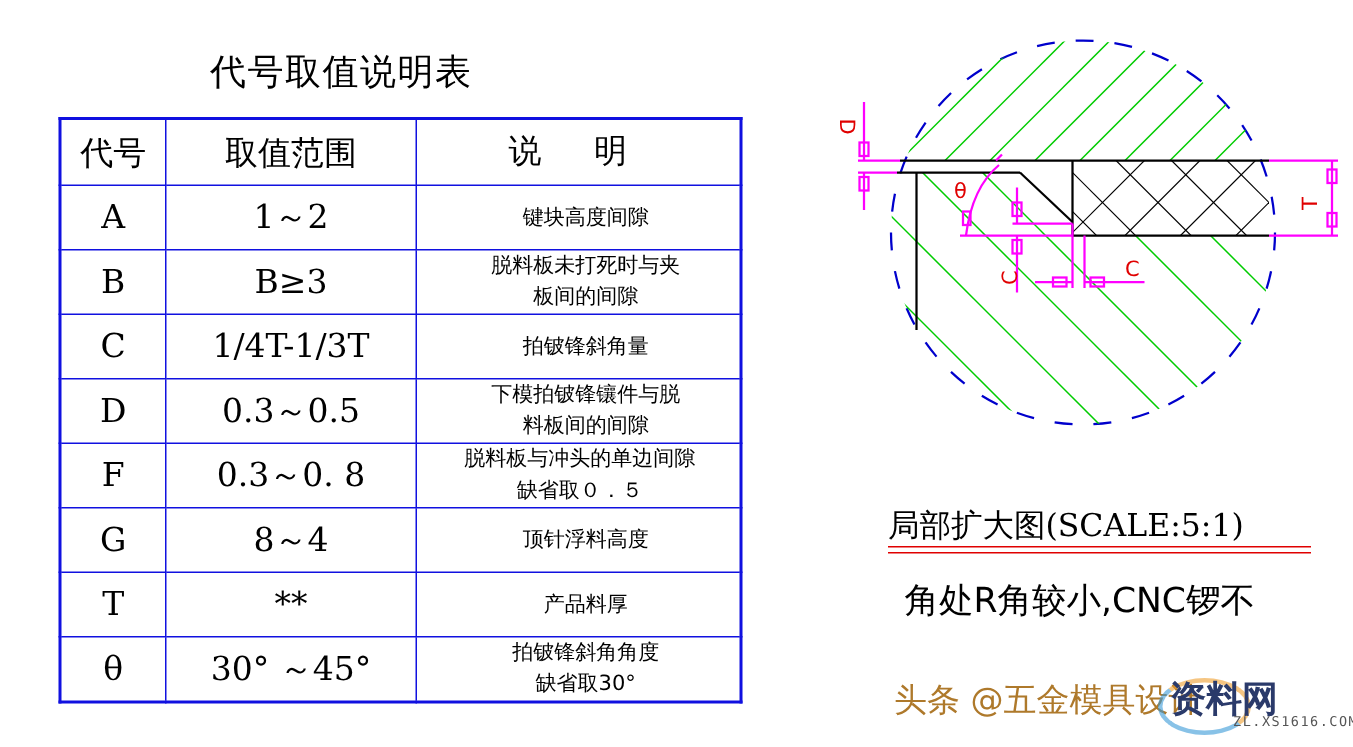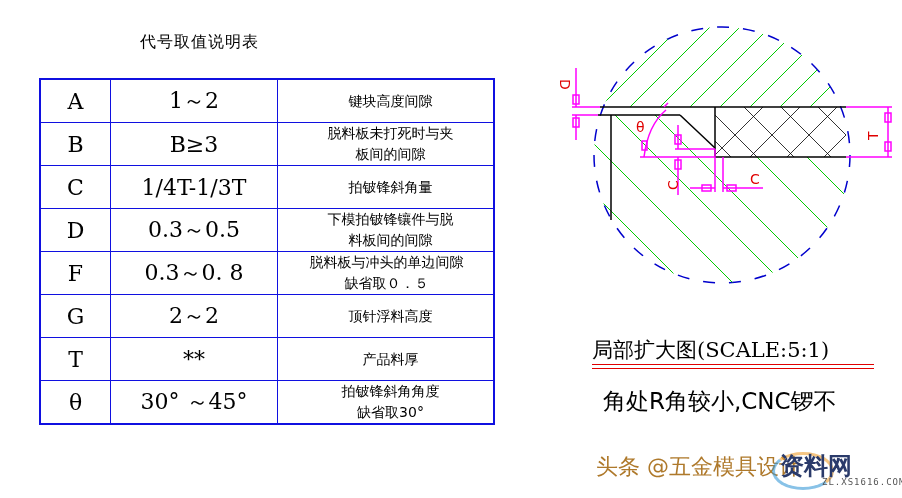--- a/index.html
+++ b/index.html
@@ -1,19 +1,19 @@
 <!DOCTYPE html>
 <html><head>
 <meta charset="utf-8">
 <style>
   html, body { margin:0; padding:0; background:#ffffff; }
   body { width:902px; height:498px; position:relative; overflow:hidden;
          font-family: "DejaVu Sans", sans-serif; color:#000; }
   .title { position:absolute; left:140px; top:32px; width:280px; text-align:left;
-           font-size:16px; letter-spacing:1px; }
+           font-size:24px; letter-spacing:1px; }
   table.spec { position:absolute; left:39px; top:78px; border-collapse:collapse;
                border:2px solid #1010e0; }
   table.spec td { border:1.5px solid #1010e0; padding:0; vertical-align:middle; }
   .c1 { width:69px; text-align:center; font-family:"DejaVu Serif", serif; font-size:22px; }
   .c2 { width:166px; text-align:center; font-family:"DejaVu Serif", serif; font-size:22px; }
   .c3 { width:205px; text-align:center; font-size:14px; line-height:21px; padding-left:10px !important; }
   tr.hdr td { height:43px; font-size:22px; font-family:"DejaVu Sans", sans-serif; }
   tr.hdr .c3 { text-align:center; padding-left:0 !important; letter-spacing:14px; }
   tr.row td { height:42px; }
   .drawing { position:absolute; left:0; top:0; }
@@ -29,20 +29,25 @@
   .wm-logo { position:absolute; left:772px; top:452px; width:56px; height:32px; border-radius:50%;
              border:3px solid #f0a030; border-left-color:#3a9ad8; border-bottom-color:#3a9ad8; opacity:0.6; }
 </style>
 </head>
 <body>
 
 <div class="title">代号取值说明表</div>
 
 <table class="spec">
   <tbody>
+      <tr class="hdr">
+    <td class="c1">代号</td>
+    <td class="c2">取值范围</td>
+    <td class="c3">说 明</td>
+  </tr>
   <tr class="row">
     <td class="c1">A</td>
     <td class="c2">1～2</td>
     <td class="c3">
           <div>键块高度间隙</div>
         </td>
   </tr>
   <tr class="row">
     <td class="c1">B</td>
     <td class="c2">B≥3</td>
@@ -69,21 +74,21 @@
   <tr class="row">
     <td class="c1">F</td>
     <td class="c2">0.3～0. 8</td>
     <td class="c3" style="padding-left:2px !important;">
           <div>脱料板与冲头的单边间隙</div>
           <div>缺省取０．５</div>
         </td>
   </tr>
   <tr class="row">
     <td class="c1">G</td>
-    <td class="c2">2～2</td>
+    <td class="c2">8～4</td>
     <td class="c3">
           <div>顶针浮料高度</div>
         </td>
   </tr>
   <tr class="row">
     <td class="c1">T</td>
     <td class="c2">**</td>
     <td class="c3">
           <div>产品料厚</div>
         </td>

